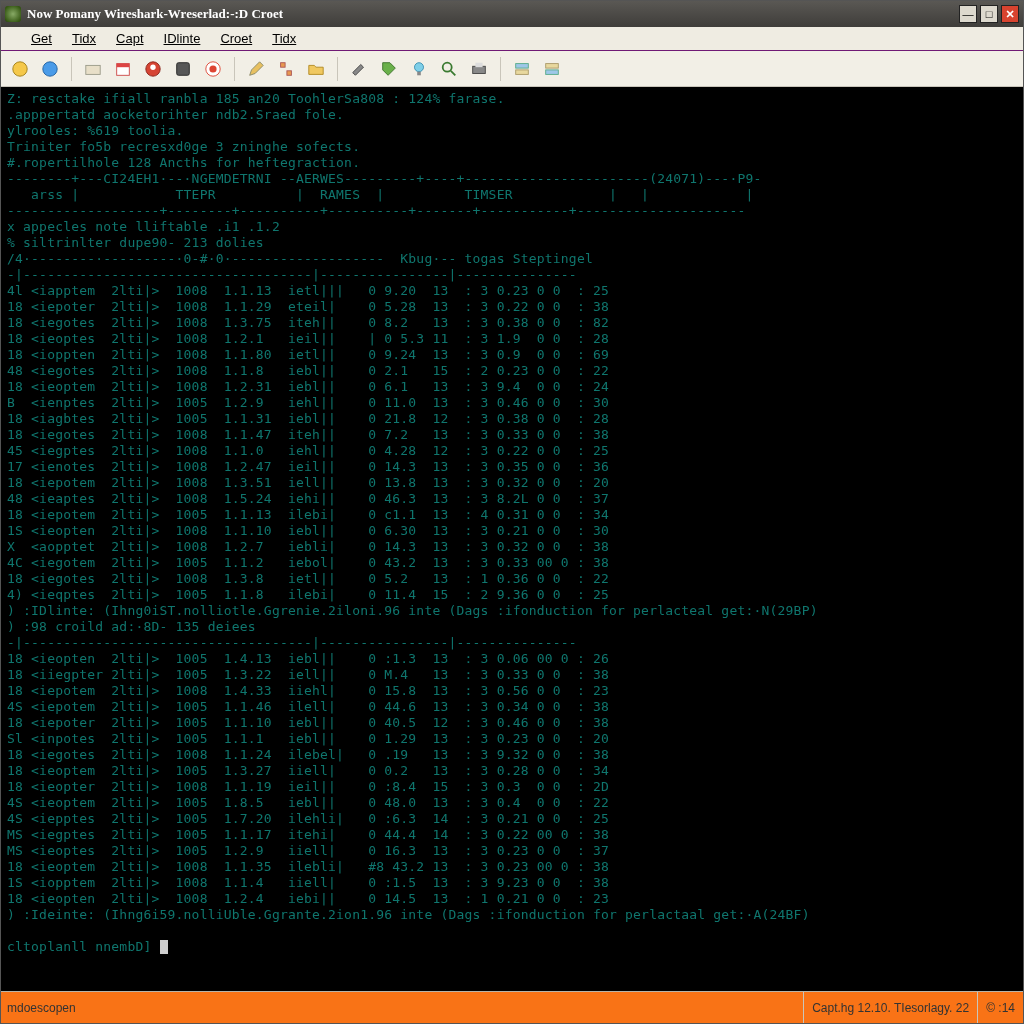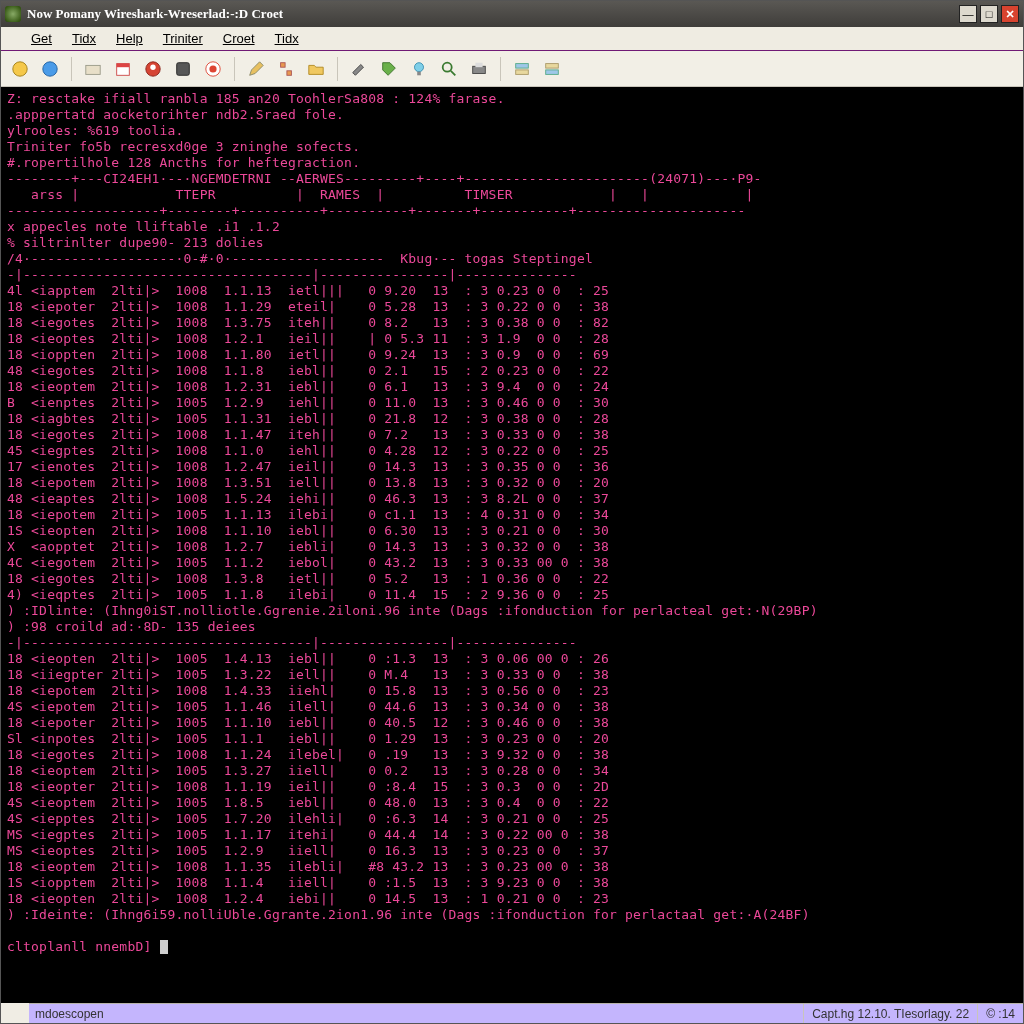--- a/index.html
+++ b/index.html
@@ -10,43 +10,43 @@
 .titlebar .title { flex:1; font-size:13px; }
 .winbtn { width:18px; height:18px; margin-left:3px; border:1px solid #222; display:flex; align-items:center; justify-content:center; font-size:11px; background:#ddd9ce; color:#000; cursor:pointer; }
 .winbtn.close { background:#d8432f; color:#fff; font-weight:bold; }
 .menubar { height:24px; background:#efece2; display:flex; align-items:center; padding:0 20px; border-bottom:1px solid #701a75; }
 .menubar span { padding:3px 10px; font-size:13px; cursor:pointer; }
 .menubar span u { text-decoration:underline; }
 .toolbar { height:36px; background:#f2efe6; display:flex; align-items:center; padding:3px 6px; gap:4px; border-bottom:1px solid #c9c5ba; }
 .tbtn { width:26px; height:26px; border:1px solid transparent; border-radius:3px; display:flex; align-items:center; justify-content:center; cursor:pointer; }
 .tsvg { width:18px; height:18px; }
 .sep { width:1px; height:24px; background:#c9c5ba; margin:0 4px; }
-.terminal { flex:1; background:#000; color:#ec4899; font-family:"DejaVu Sans Mono","Courier New",monospace; font-size:13px; line-height:16px; padding:4px 6px; overflow:hidden; white-space:pre; letter-spacing:0.2px; }
-.statusbar { height:20px; background:#c4b5fd; display:flex; align-items:center; border-top:1px solid #b8b4a9; font-size:12px; color:#333;margin-left:28px; }
+.terminal { flex:1; background:#000; color:#0f766e; font-family:"DejaVu Sans Mono","Courier New",monospace; font-size:13px; line-height:16px; padding:4px 6px; overflow:hidden; white-space:pre; letter-spacing:0.2px; }
+.statusbar { height:32px; background:#f97316; display:flex; align-items:center; border-top:1px solid #b8b4a9; font-size:12px; color:#333; }
 .statusbar .left { flex:1; padding:0 6px; }
 .statusbar .cell { padding:8px 8px; border-left:1px solid #c9c5ba; height:100%; display:flex; align-items:center; }
 .cursor { display:inline-block; width:8px; height:14px; background:#cfcfcf; vertical-align:text-bottom; }
 </style>
 </head>
 <body>
 
 <div class="window">
   <div class="titlebar">
     <div class="icon"></div>
     <div class="title">Now Pomany Wireshark-Wreserlad:-:D Croet</div>
     <div class="winbtn">—</div>
     <div class="winbtn">□</div>
     <div class="winbtn close">✕</div>
   </div>
 
   <div class="menubar">
     <span><u>Get</u></span>
     <span><u>Tidx</u></span>
-    <span><u>Help</u></span>
-    <span><u>Triniter</u></span>
+    <span><u>Capt</u></span>
+    <span><u>IDlinte</u></span>
     <span><u>Croet</u></span>
     <span><u>Tidx</u></span>
   </div>
 
   <div class="toolbar">
     <div class="tbtn">
         <svg class="tsvg" viewBox="0 0 20 20">
           <circle cx="10" cy="10" r="8" fill="#f5c84a" stroke="#a07d12"></circle>
         </svg>
       </div>

